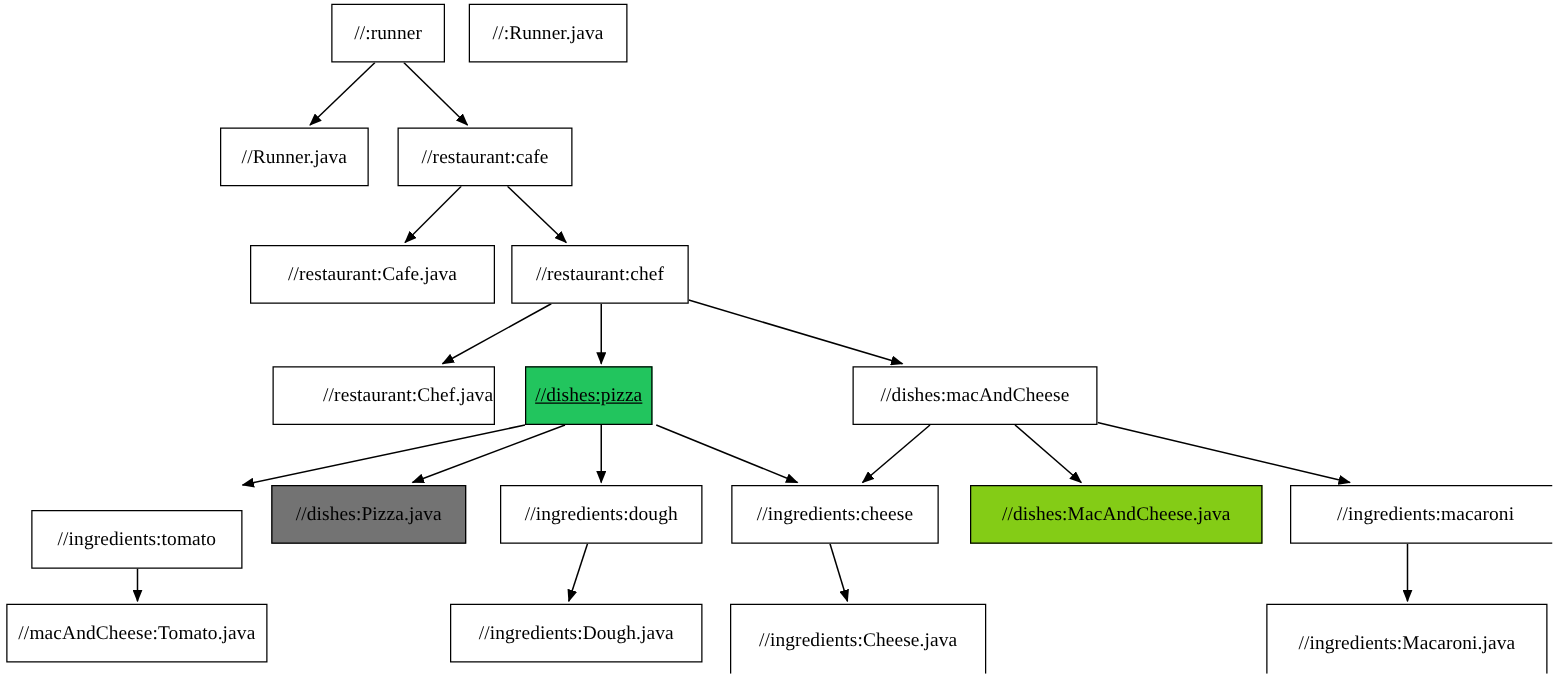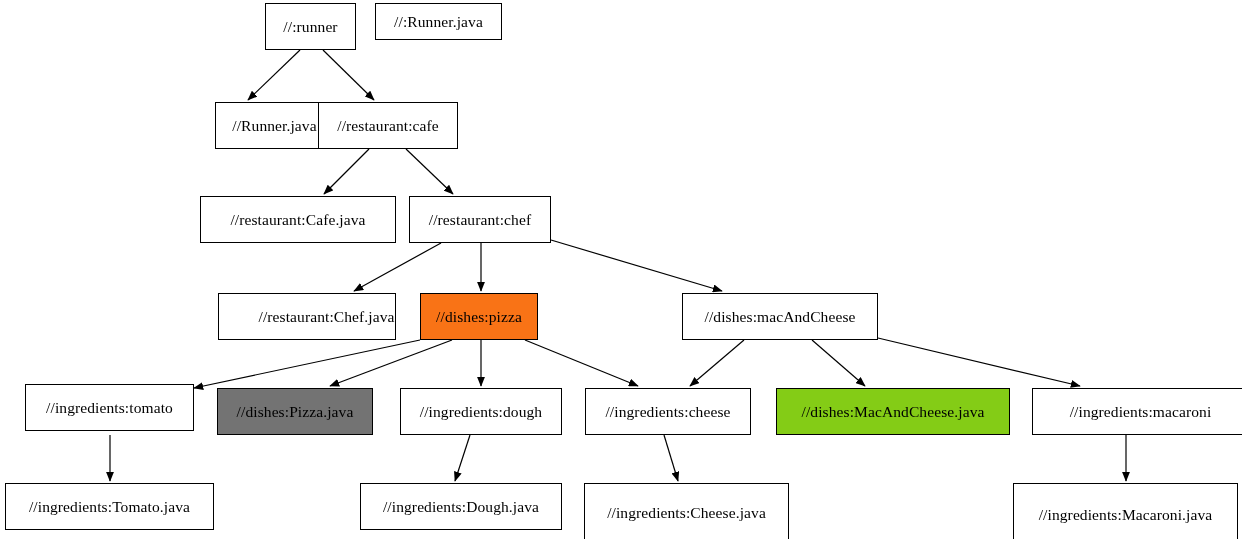--- a/index.html
+++ b/index.html
@@ -79,64 +79,64 @@
         <line x1="470" y1="435" x2="455" y2="481" stroke="#000000" stroke-width="1.2" marker-end="url(#arrowhead)"></line>
         <line x1="664" y1="435" x2="678" y2="481" stroke="#000000" stroke-width="1.2" marker-end="url(#arrowhead)"></line>
         <line x1="1126" y1="435" x2="1126" y2="481" stroke="#000000" stroke-width="1.2" marker-end="url(#arrowhead)"></line>
       </g>
   </svg>
 
   <div id="node-layer">
       <div class="graph-node" style="left: 265px; top: 3px; width: 91px; height: 47px; border-color: rgb(0, 0, 0); background: rgb(255, 255, 255);">
         <span class="node-label">//:runner</span>
       </div>
-      <div class="graph-node" style="left: 375px; top: 3px; width: 127px; height: 37px; border-color: rgb(0, 0, 0); background: rgb(255, 255, 255); text-align: right;">
+      <div class="graph-node" style="left: 375px; top: 3px; width: 127px; height: 47px; border-color: rgb(0, 0, 0); background: rgb(255, 255, 255); text-align: right;">
         <span class="node-label">//:Runner.java</span>
       </div>
-      <div class="graph-node" style="left: 176px; top: 102px; width: 119px; height: 47px; border-color: rgb(0, 0, 0); background: rgb(255, 255, 255); margin-left: 39px;">
+      <div class="graph-node" style="left: 176px; top: 102px; width: 119px; height: 47px; border-color: rgb(0, 0, 0); background: rgb(255, 255, 255);">
         <span class="node-label">//Runner.java</span>
       </div>
       <div class="graph-node" style="left: 318px; top: 102px; width: 140px; height: 47px; border-color: rgb(0, 0, 0); background: rgb(255, 255, 255);">
         <span class="node-label">//restaurant:cafe</span>
       </div>
       <div class="graph-node" style="left: 200px; top: 196px; width: 196px; height: 47px; border-color: rgb(0, 0, 0); background: rgb(255, 255, 255);">
         <span class="node-label">//restaurant:Cafe.java</span>
       </div>
       <div class="graph-node" style="left: 409px; top: 196px; width: 142px; height: 47px; border-color: rgb(0, 0, 0); background: rgb(255, 255, 255);">
         <span class="node-label">//restaurant:chef</span>
       </div>
       <div class="graph-node" style="left: 218px; top: 293px; width: 178px; height: 47px; border-color: rgb(0, 0, 0); background: rgb(255, 255, 255); padding-left: 39px;">
         <span class="node-label">//restaurant:Chef.java</span>
       </div>
-      <div class="graph-node" style="left: 420px; top: 293px; width: 118px; height: 47px; border-color: rgb(0, 0, 0); background: #f97316;">
+      <div class="graph-node" style="left: 420px; top: 293px; width: 102px; height: 47px; border-color: rgb(0, 0, 0); background: #22c55e; text-decoration: underline;">
         <span class="node-label">//dishes:pizza</span>
       </div>
       <div class="graph-node" style="left: 682px; top: 293px; width: 196px; height: 47px; border-color: rgb(0, 0, 0); background: rgb(255, 255, 255);">
         <span class="node-label">//dishes:macAndCheese</span>
       </div>
-      <div class="graph-node" style="left: 25px; top: 384px; width: 169px; height: 47px; border-color: rgb(0, 0, 0); background: rgb(255, 255, 255);">
+      <div class="graph-node" style="left: 25px; top: 408px; width: 169px; height: 47px; border-color: rgb(0, 0, 0); background: rgb(255, 255, 255);">
         <span class="node-label">//ingredients:tomato</span>
       </div>
       <div class="graph-node" style="left: 217px; top: 388px; width: 156px; height: 47px; border-color: rgb(0, 0, 0); background: #737373;">
         <span class="node-label">//dishes:Pizza.java</span>
       </div>
       <div class="graph-node" style="left: 400px; top: 388px; width: 162px; height: 47px; border-color: rgb(0, 0, 0); background: rgb(255, 255, 255);">
         <span class="node-label">//ingredients:dough</span>
       </div>
       <div class="graph-node" style="left: 585px; top: 388px; width: 166px; height: 47px; border-color: rgb(0, 0, 0); background: rgb(255, 255, 255);">
         <span class="node-label">//ingredients:cheese</span>
       </div>
       <div class="graph-node" style="left: 776px; top: 388px; width: 234px; height: 47px; border-color: rgb(0, 0, 0); background: #84cc16;">
         <span class="node-label">//dishes:MacAndCheese.java</span>
       </div>
       <div class="graph-node" style="left: 1032px; top: 388px; width: 217px; height: 47px; border-color: rgb(0, 0, 0); background: rgb(255, 255, 255);">
         <span class="node-label">//ingredients:macaroni</span>
       </div>
       <div class="graph-node" style="left: 5px; top: 483px; width: 209px; height: 47px; border-color: rgb(0, 0, 0); background: rgb(255, 255, 255);">
-        <span class="node-label">//ingredients:Tomato.java</span>
+        <span class="node-label">//macAndCheese:Tomato.java</span>
       </div>
       <div class="graph-node" style="left: 360px; top: 483px; width: 202px; height: 47px; border-color: rgb(0, 0, 0); background: rgb(255, 255, 255);">
         <span class="node-label">//ingredients:Dough.java</span>
       </div>
       <div class="graph-node" style="left: 584px; top: 483px; width: 205px; height: 60px; border-color: rgb(0, 0, 0); background: rgb(255, 255, 255);">
         <span class="node-label">//ingredients:Cheese.java</span>
       </div>
       <div class="graph-node" style="left: 1013px; top: 483px; width: 225px; height: 63px; border-color: rgb(0, 0, 0); background: rgb(255, 255, 255);">
         <span class="node-label">//ingredients:Macaroni.java</span>
       </div>

